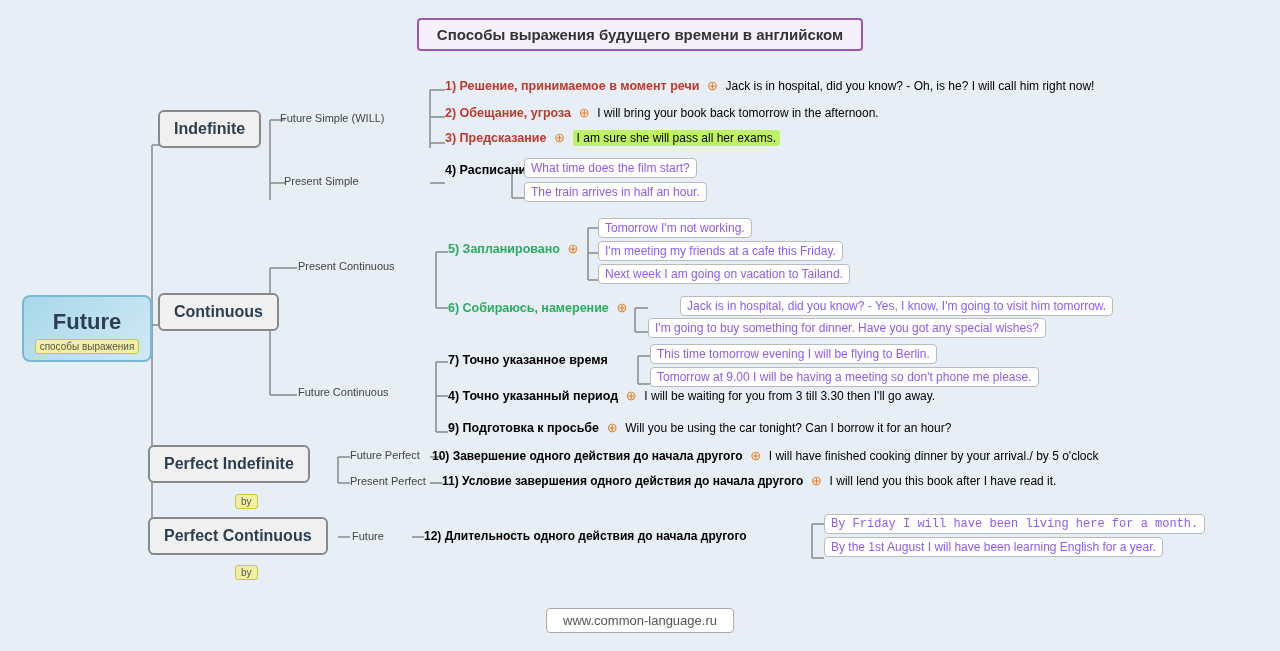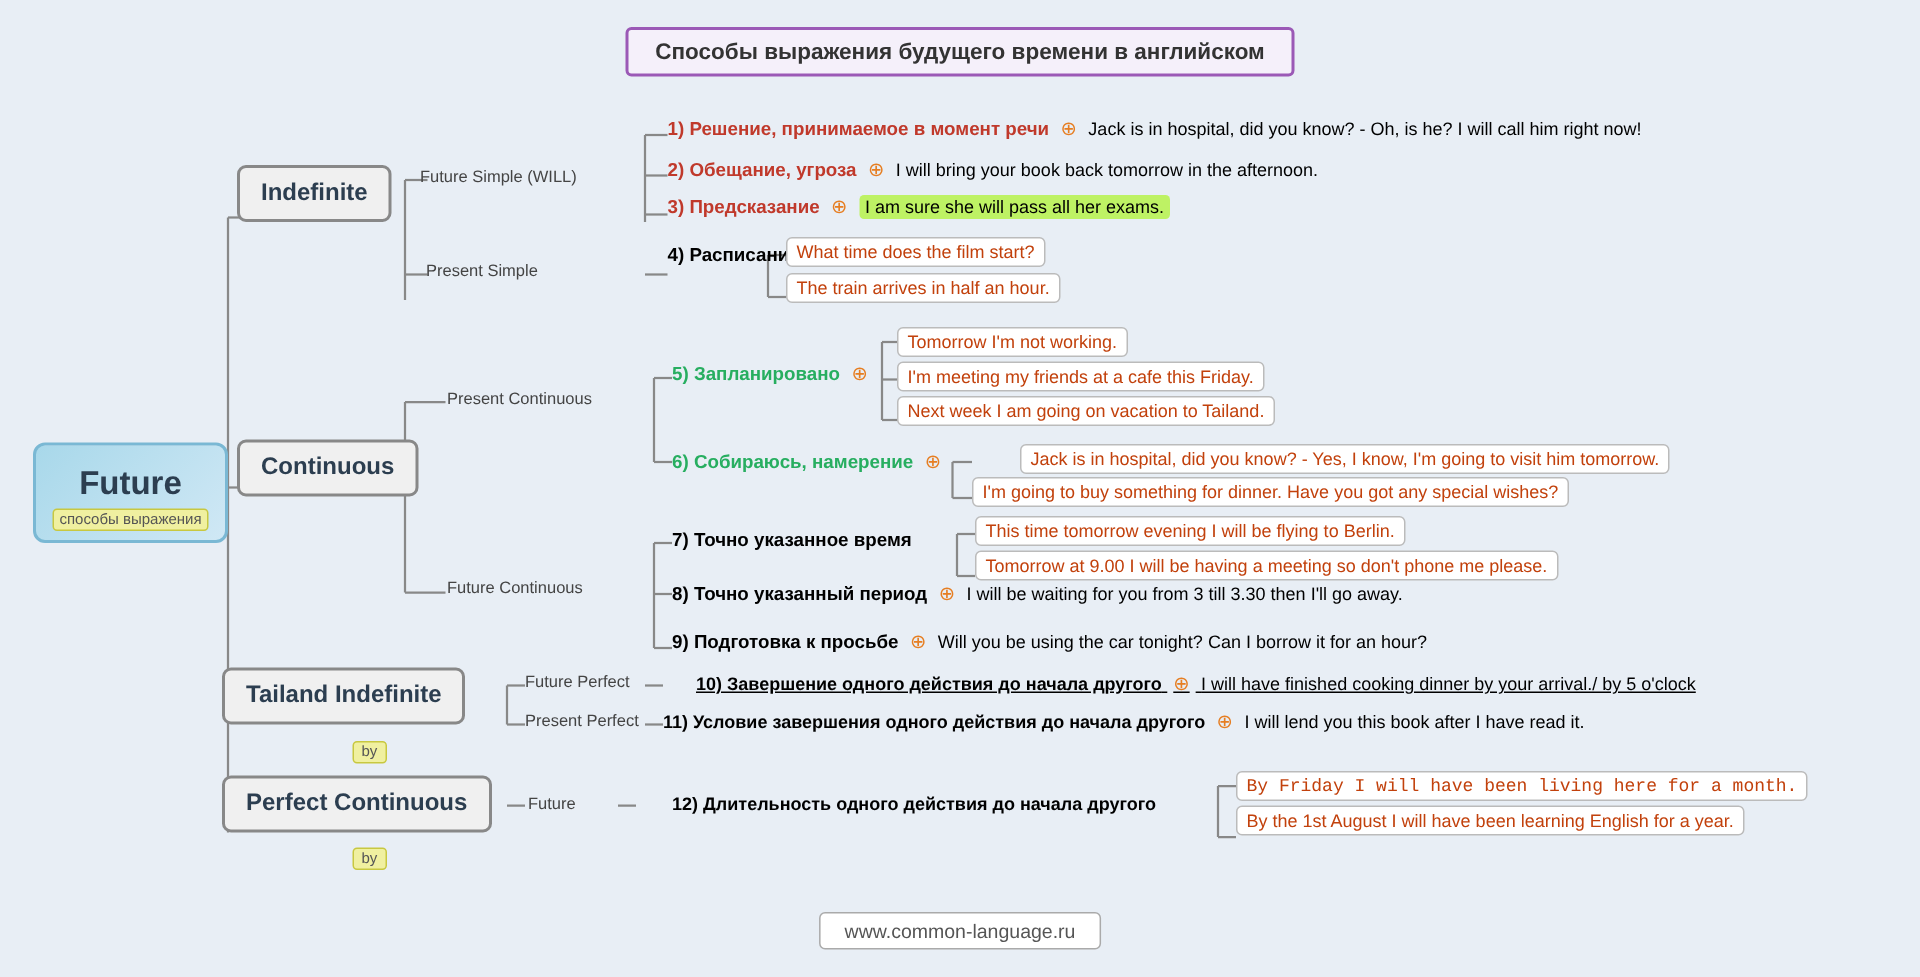--- a/index.html
+++ b/index.html
@@ -105,21 +105,21 @@
     }
 
     
     .ex-box {
       position: absolute;
       background: white;
       border: 1px solid #bbb;
       border-radius: 4px;
       padding: 2px 6px;
       font-size: 12px;
-      color: #c2410c;
+      color: #8b5cf6;
       white-space: nowrap;
     }
 
     .website {
       position: absolute;
       bottom: 18px;
       left: 50%;
       transform: translateX(-50%);
       border: 1px solid #aaa;
       background: white;
@@ -223,21 +223,21 @@
       <span class="future-label">Future</span>
       <span class="future-sub">способы выражения</span>
     </div>
   </div>
 
   <div class="cat-box cat-continuous">Continuous</div>
 
   <div class="cat-box cat-indefinite">Indefinite</div>
 
   <div class="cat-box cat-perfect-indef">
-    <span>Tailand Indefinite</span>
+    <span>Perfect Indefinite</span>
   </div>
   <div class="by-badge" style="top:494px;left:235px;">by</div>
 
   <div class="cat-box cat-perfect-cont">
     <span>Perfect Continuous</span>
   </div>
   <div class="by-badge" style="top:565px;left:235px;">by</div>
 
   <div class="tense-label" style="top:112px;left:280px;">Future Simple (WILL)</div>
   <div class="tense-label" style="top:175px;left:284px;">Present Simple</div>
@@ -291,45 +291,45 @@
   <div class="ex-box" style="top:318px;left:648px;">I'm going to buy something for dinner. Have you got any special wishes?</div>
 
   <div style="position:absolute;top:352px;left:448px;">
     <span style="font-weight:bold;font-size:12.5px;">7) Точно указанное время</span>
   </div>
 
   <div class="ex-box" style="top:344px;left:650px;">This time tomorrow evening I will be flying to Berlin.</div>
   <div class="ex-box" style="top:367px;left:650px;">Tomorrow at 9.00 I will be having a meeting so don't phone me please.</div>
 
   <div style="position:absolute;top:388px;left:448px;">
-    <span style="font-weight:bold;font-size:12.5px;">8) Точно указанный период</span>
+    <span style="font-weight:bold;font-size:12.5px;">4) Точно указанный период</span>
     <span style="color:#e67e22;margin:0 4px;">⊕</span>
     <span style="font-size:12px;">I will be waiting for you from 3 till 3.30 then I'll go away.</span>
   </div>
 
   <div style="position:absolute;top:420px;left:448px;">
     <span style="font-weight:bold;font-size:12.5px;">9) Подготовка к просьбе</span>
     <span style="color:#e67e22;margin:0 4px;">⊕</span>
     <span style="font-size:12px;">Will you be using the car tonight? Can I borrow it for an hour?</span>
   </div>
 
-  <div style="position:absolute;top:448px;left:464px;text-decoration:underline;">
+  <div style="position:absolute;top:448px;left:432px;">
     <span style="font-weight:bold;font-size:12px;">10) Завершение одного действия до начала другого</span>
     <span style="color:#e67e22;margin:0 4px;">⊕</span>
     <span style="font-size:12px;">I will have finished cooking dinner by your arrival./ by 5 o'clock</span>
   </div>
 
   <div style="position:absolute;top:473px;left:442px;">
     <span style="font-weight:bold;font-size:12px;">11) Условие завершения одного действия до начала другого</span>
     <span style="color:#e67e22;margin:0 4px;">⊕</span>
     <span style="font-size:12px;">I will lend you this book after I have read it.</span>
   </div>
 
   <div style="position:absolute;top:528px;left:424px;">
-    <span style="font-weight:bold;font-size:12px;margin-left:24px;">12) Длительность одного действия до начала другого</span>
+    <span style="font-weight:bold;font-size:12px;">12) Длительность одного действия до начала другого</span>
   </div>
 
   <div class="ex-box" style="top:514px;left:824px;font-family:Liberation Mono, monospace;">By Friday I will have been living here for a month.</div>
   <div class="ex-box" style="top:537px;left:824px;">By the 1st August I will have been learning English for a year.</div>
 
   <div class="website">www.common-language.ru</div>
 
 </div>
 
 </body></html>

